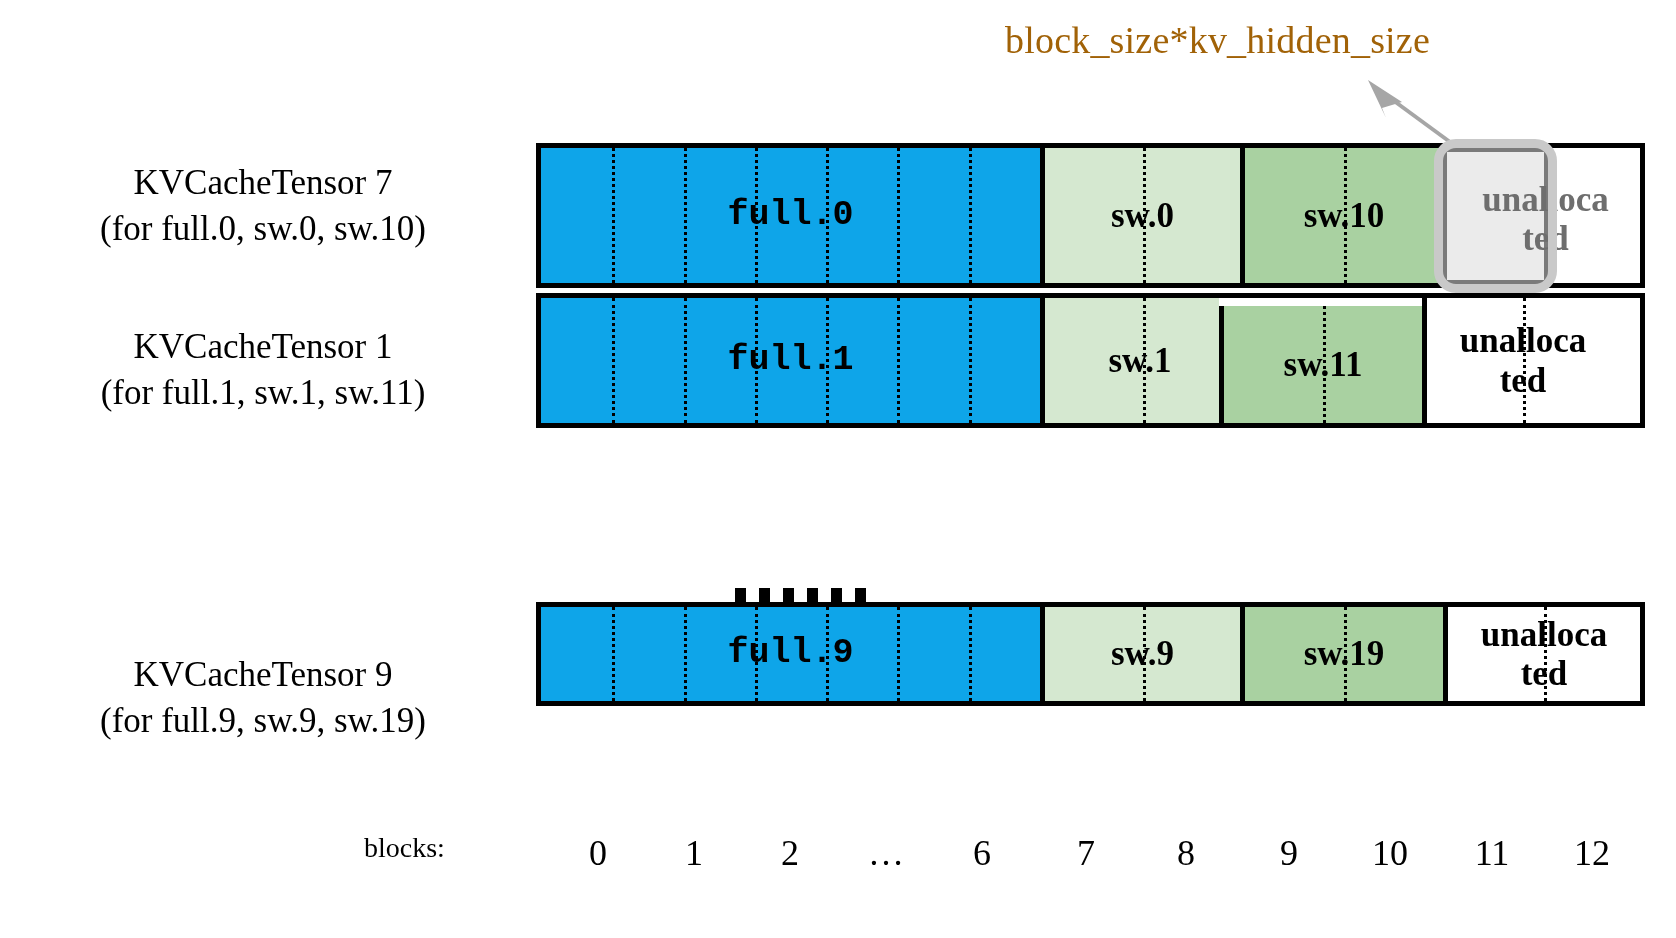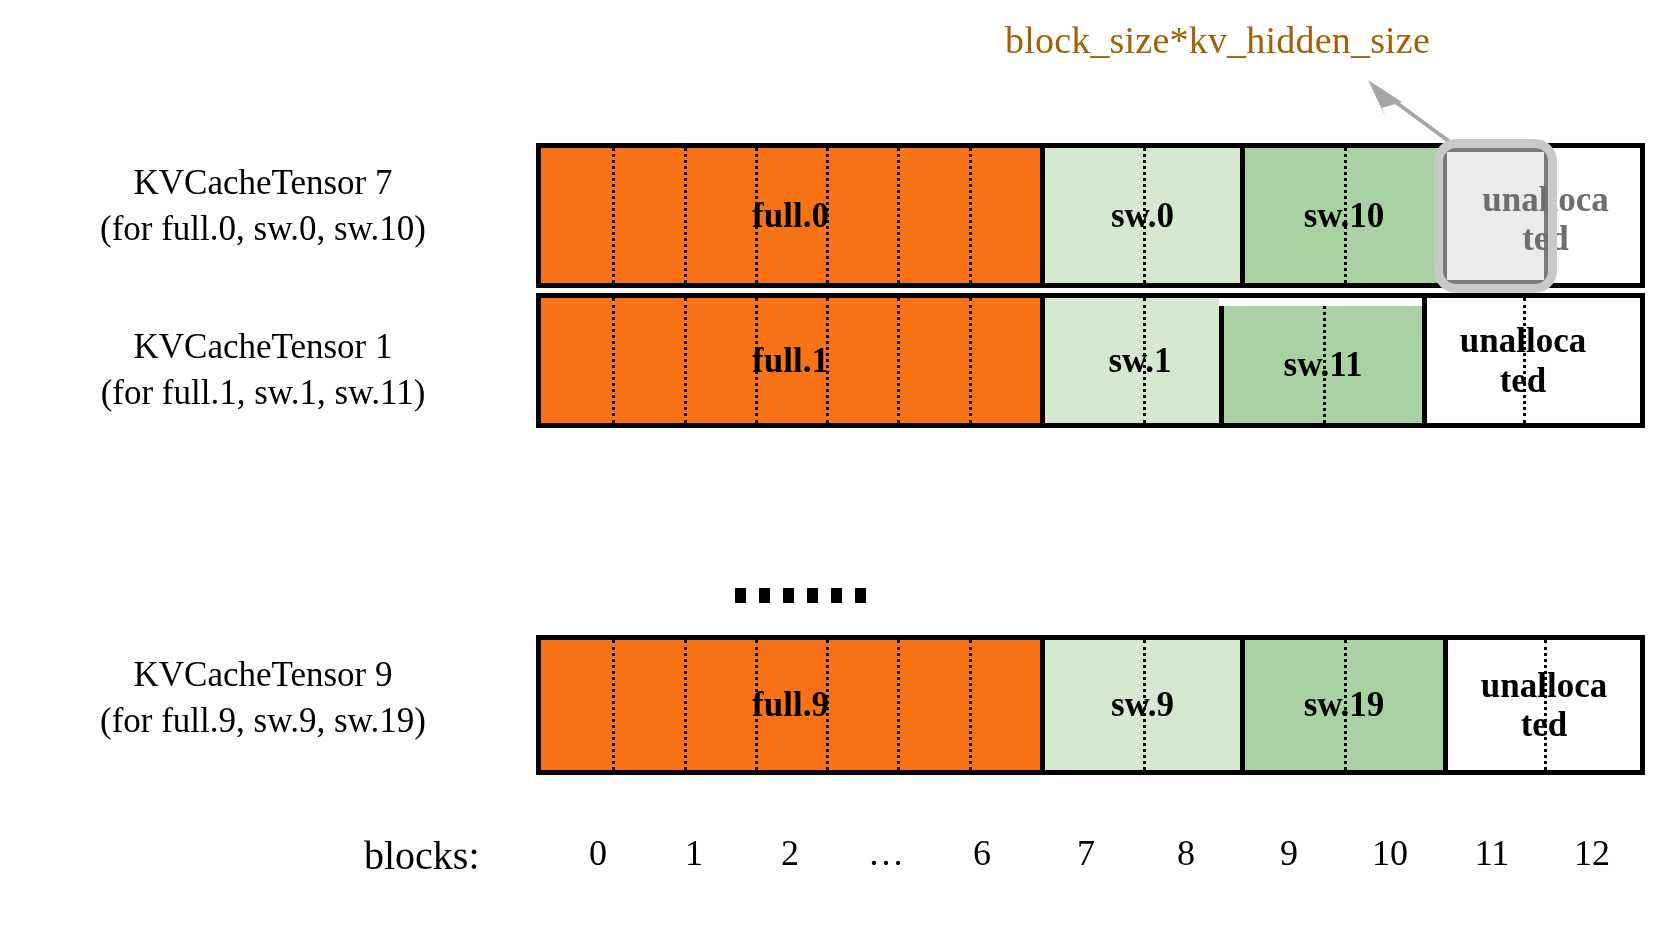--- a/index.html
+++ b/index.html
@@ -57,21 +57,21 @@
   
   .divider{
     position:absolute;
     top:0;bottom:0;
     width:0;
     border-left:3px dotted #000;
     z-index:1;
   }
 
   
-  .fill-full{background:#f97316;}
+  .fill-full{background:#0ea5e9;font-family:Liberation Mono, monospace;}
   .fill-sw-light{background:#D5E8D0;}
   .fill-sw-dark{background:#A9D1A1;}
   .fill-unalloc{background:#ffffff;}
 
   
   .highlight-box{
     position:absolute;
     border:9px solid #c9c9c9;
     border-radius:22px;
     background:transparent;
@@ -99,21 +99,21 @@
   }
 
   
   .mid-dots{position:absolute;display:flex;gap:13px;}
   .mid-dots i{display:block;width:11px;height:15px;background:#000;}
 
   
   .axis{position:absolute;height:50px;}
   .axis-title{
     position:absolute;
-    font-size:40px;
+    font-size:28px;
     color:#000;
     white-space:nowrap;
   }
   .tick{
     position:absolute;
     font-size:36px;
     color:#000;
     text-align:center;
     transform:translateX(-50%);
     white-space:nowrap;
@@ -204,21 +204,21 @@
       <i></i>
       <i></i>
       <i></i>
   </div>
 
   <div class="row-label" style="left:28px;top:652px;">
     <span>KVCacheTensor 9</span>
     <span class="l2">(for full.9, sw.9, sw.19)</span>
   </div>
 
-  <div class="bar" style="top:635px;height:140px;justify-content:flex-end;">
+  <div class="bar" style="top:602px;height:104px;justify-content:flex-end;">
     <div class="seg fill-full" style="width:499px;">
       <span class="divider" style="left:71.3px;"></span>
       <span class="divider" style="left:142.6px;"></span>
       <span class="divider" style="left:213.9px;"></span>
       <span class="divider" style="left:285.1px;"></span>
       <span class="divider" style="left:356.4px;"></span>
       <span class="divider" style="left:427.7px;"></span>
       <span class="lbl">full.9</span>
     </div>
     <div class="seg fill-sw-light" style="width:200px;">

